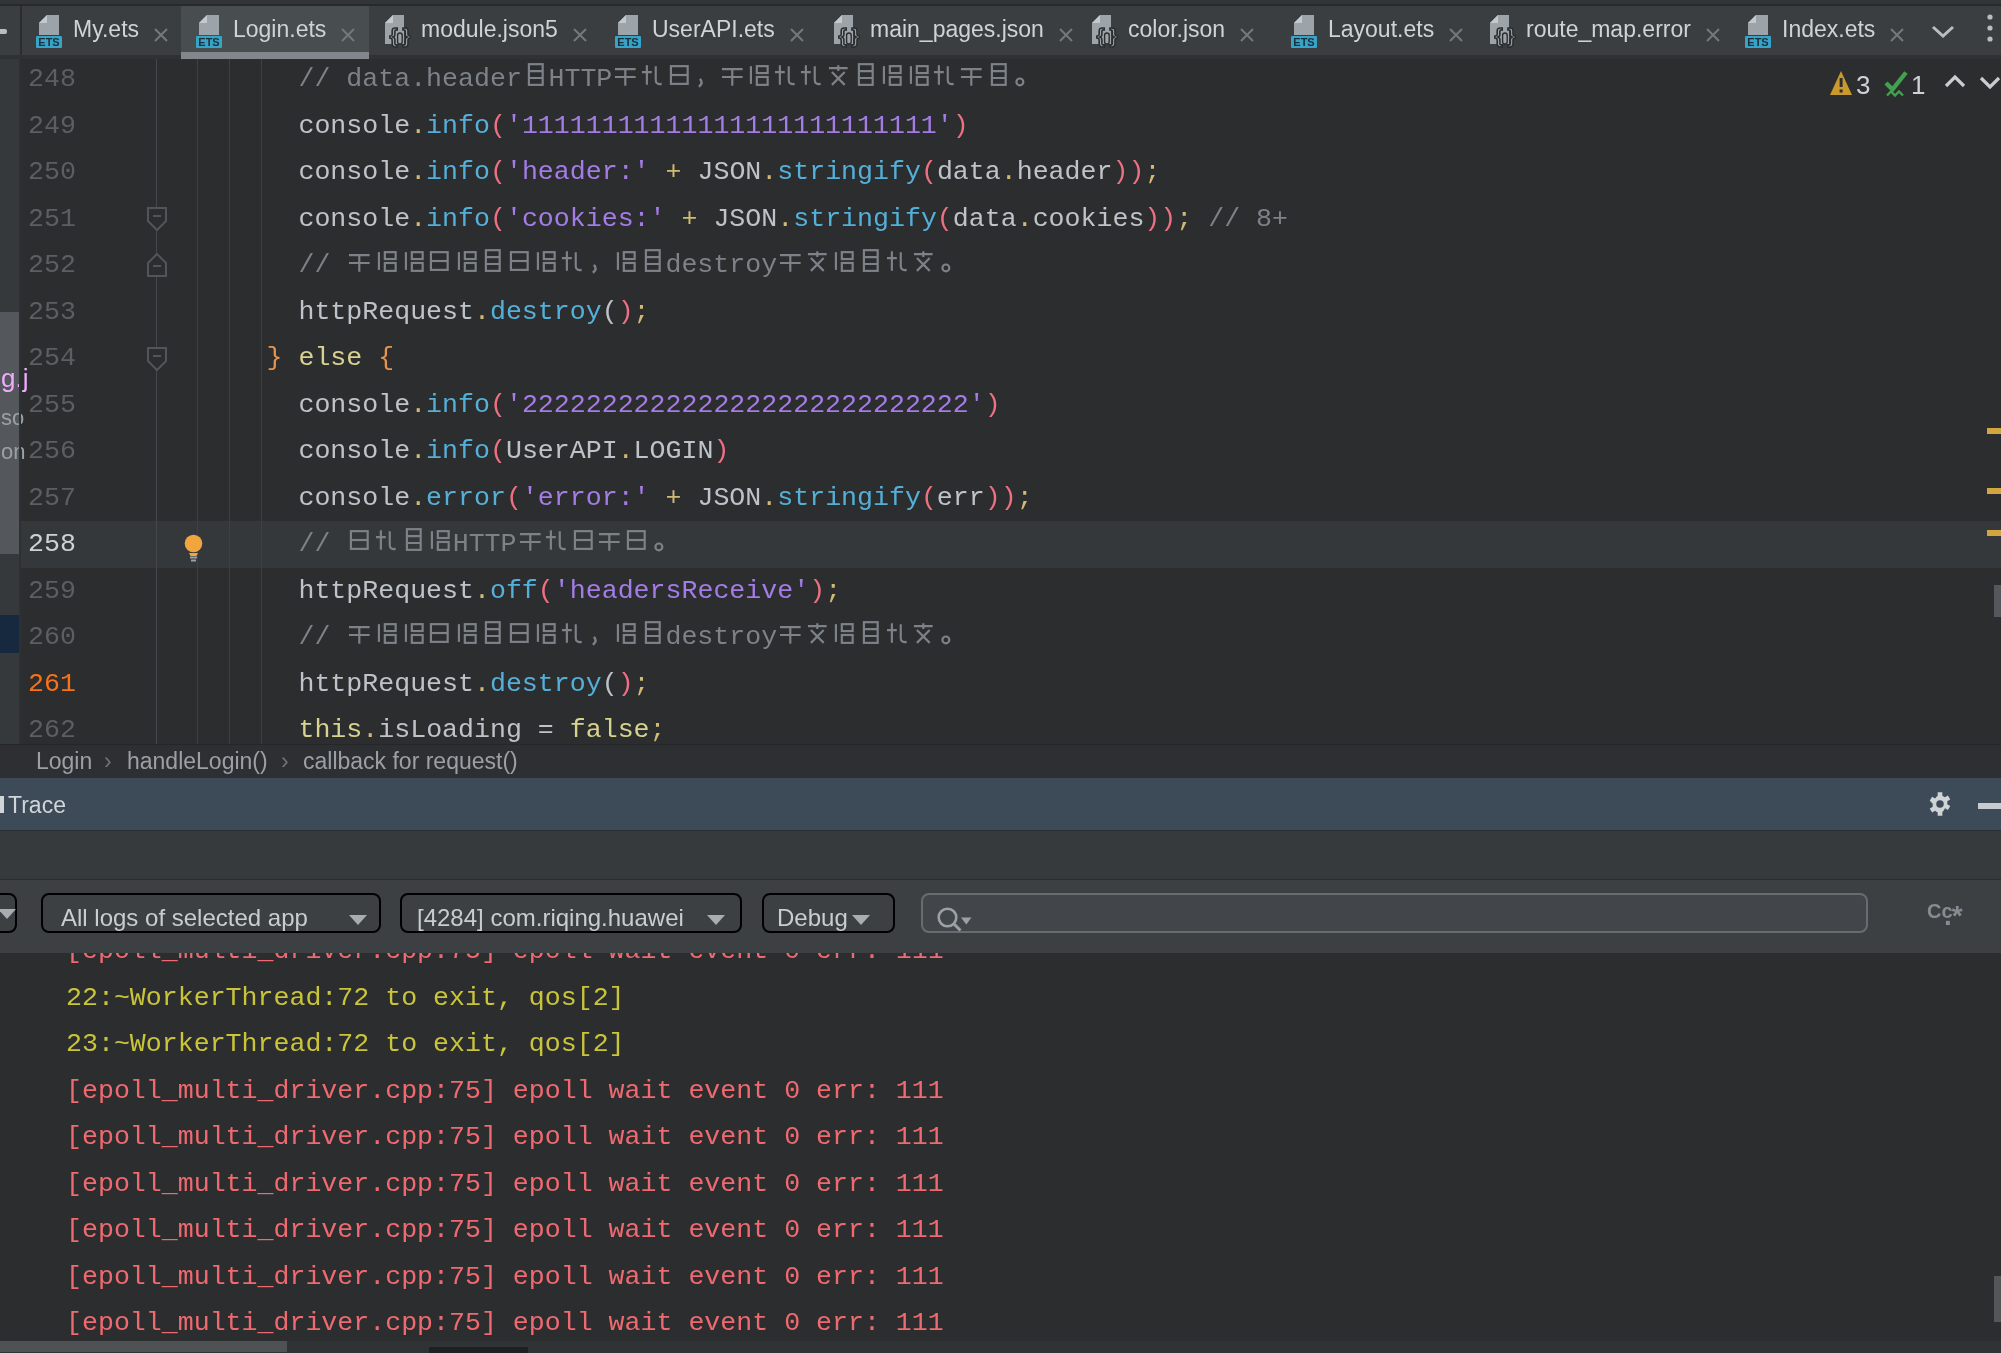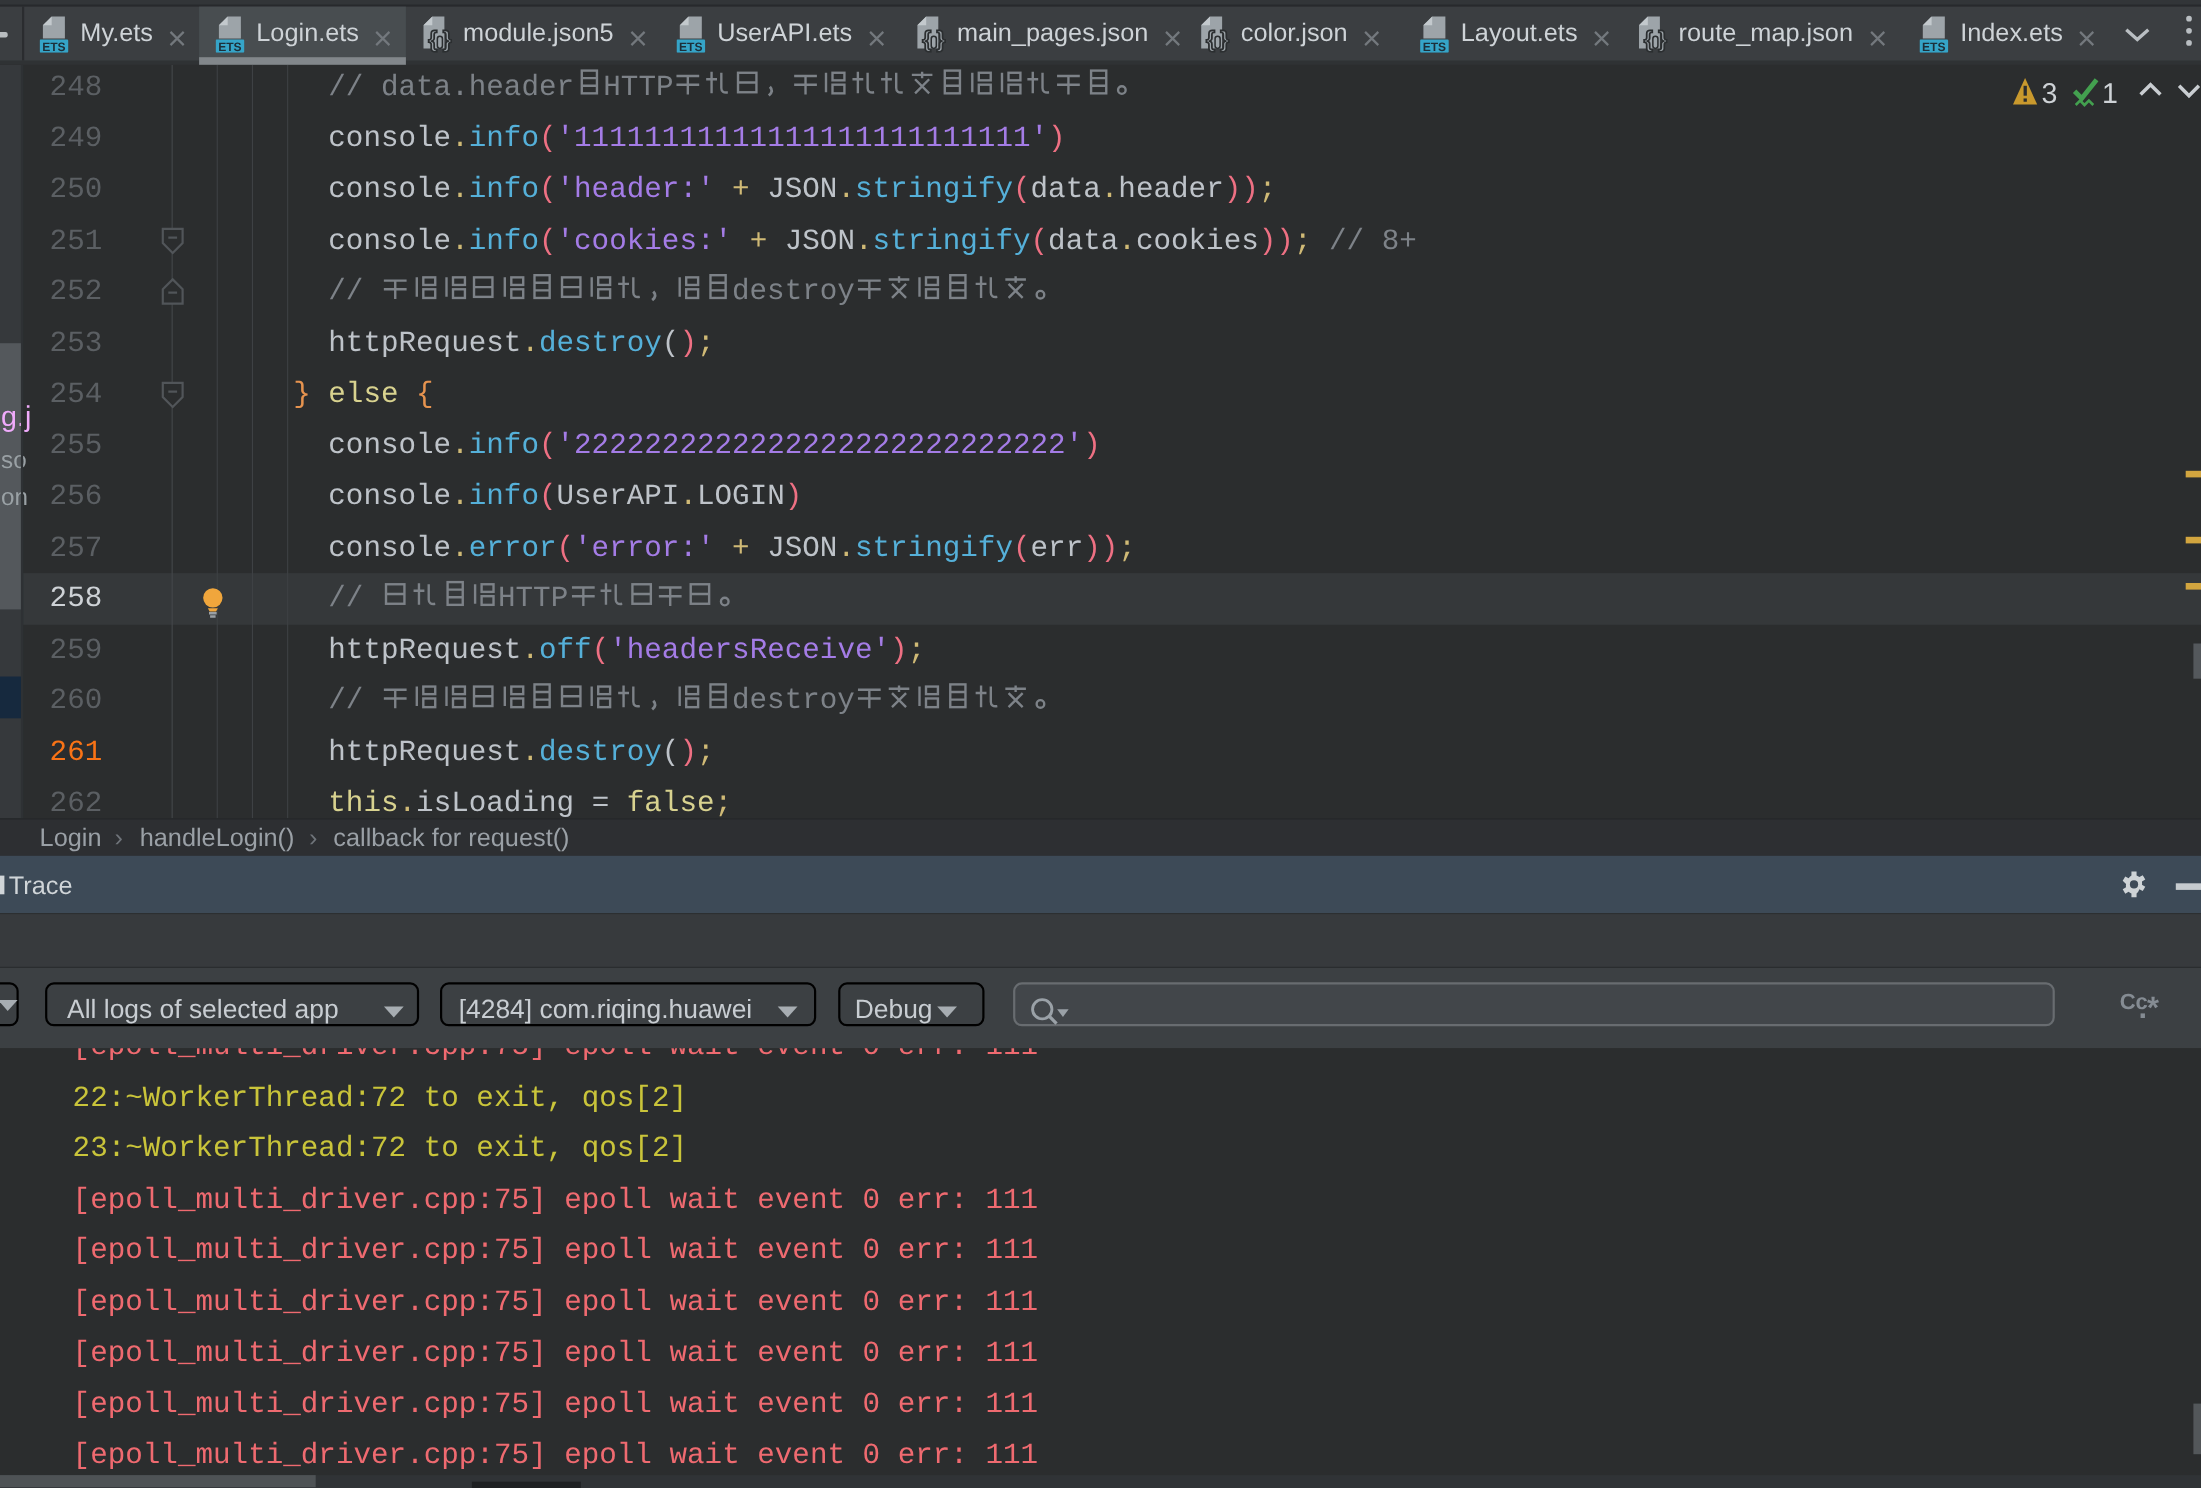--- a/index.html
+++ b/index.html
@@ -10,21 +10,21 @@
 #tabbar{position:absolute;top:0;left:0;width:2001px;height:59px;background:#3b3e41}
 #tabs{position:absolute;top:6px;left:21px;height:53px;width:1980px}
 .tab{position:absolute;top:0;height:47px;display:flex;align-items:center;color:#ced3d7;font-size:23px}
 .tab .x{margin-left:14px;display:inline-block;width:16px;height:16px}
 #activetab{position:absolute;background:#484d50;height:47px;top:6px}
 #underline{position:absolute;top:52px;height:7px;background:#82878b}
 
 #editor{position:absolute;top:59px;left:0;width:2001px;height:685px;background:#2b2d2e;overflow:hidden}
 #leftstrip{position:absolute;top:0;left:0;width:21px;height:685px;background:#36393c}
 .codeline{position:absolute;left:75px;height:46.5px;line-height:46.5px;color:#bec3c9}
-.lnum{position:absolute;left:17px;width:76px;text-align:right;height:46.5px;line-height:46.5px;color:#5b5f63}
+.lnum{position:absolute;left:0;width:76px;text-align:right;height:46.5px;line-height:46.5px;color:#5b5f63}
 .w{color:#bec3c9}.dt{color:#d0ba76}.fn{color:#55b0d9}.pk{color:#ee7083}.st{color:#a47ce6}
 .cm{color:#7d8288}.kw{color:#d8d28f;font-weight:normal}.br{color:#e6934f}
 .guide{position:absolute;width:1px;background:#3e4144;top:0}
 svg.cj{display:inline-block;width:26.6px;height:30px;vertical-align:-5px}
 
 #crumbs{position:absolute;top:744px;left:0;width:2001px;height:34px;background:#2d2f32;border-top:1px solid #242628;color:#9aa0a6;font-size:23px}
 
 #thdr{position:absolute;top:778px;left:0;width:2001px;height:52px;background:#3d4a57;color:#d0d5d8;font-size:23px}
 #gap{position:absolute;top:830px;left:0;width:2001px;height:49px;background:#373a3d;border-top:1px solid #2c2f31}
 
@@ -165,21 +165,21 @@
           </svg></span>
       </div>
 <div class="tab" style="left:1474px;top:6px;width:256px;padding-left:15px">
         <svg width="27" height="34" viewBox="0 0 27 34" style="margin-right:10px;position:relative;top:1px">
           <path d="M9 1 H20 V30 H1 V9 Z" fill="#9da4a9"></path>
           <path d="M9 1 L1 9 H9 Z" fill="#c3c9cd"></path>
           <text x="9.5" y="29" font-size="21" font-weight="bold" fill="#9da4a9" stroke="#2b2e30" stroke-width="1.6" text-anchor="middle" font-family="Liberation Sans,sans-serif">{</text>
           <text x="22.5" y="29" font-size="21" font-weight="bold" fill="#9da4a9" stroke="#2b2e30" stroke-width="1.6" text-anchor="middle" font-family="Liberation Sans,sans-serif">}</text>
           <rect x="13.6" y="19" width="4.6" height="11" rx="2.3" fill="#9da4a9" stroke="#2b2e30" stroke-width="1.4"></rect>
         </svg>
-        <span>route_map.json</span>
+        <span>route_map.error</span>
         <span class="x"><svg width="16" height="16" viewBox="0 0 16 16">
             <path d="M2 2 L14 14 M14 2 L2 14" stroke="#73787d" stroke-width="2"></path>
           </svg></span>
       </div>
 <div class="tab" style="left:1730px;top:6px;width:180px;padding-left:15px">
         <svg width="27" height="34" viewBox="0 0 27 34" style="margin-right:10px;position:relative;top:1px">
           <path d="M11 1 H23 V21 H3 V9 Z" fill="#9da4a9"></path>
           <path d="M11 1 L3 9 H11 Z" fill="#c3c9cd"></path>
           <rect x="0" y="22" width="26" height="12" rx="1" fill="#35a4c8"></rect>
           <text x="13" y="32" font-size="11" font-weight="bold" text-anchor="middle" fill="#1d2f3a" font-family="Liberation Sans,sans-serif">ETS</text>

